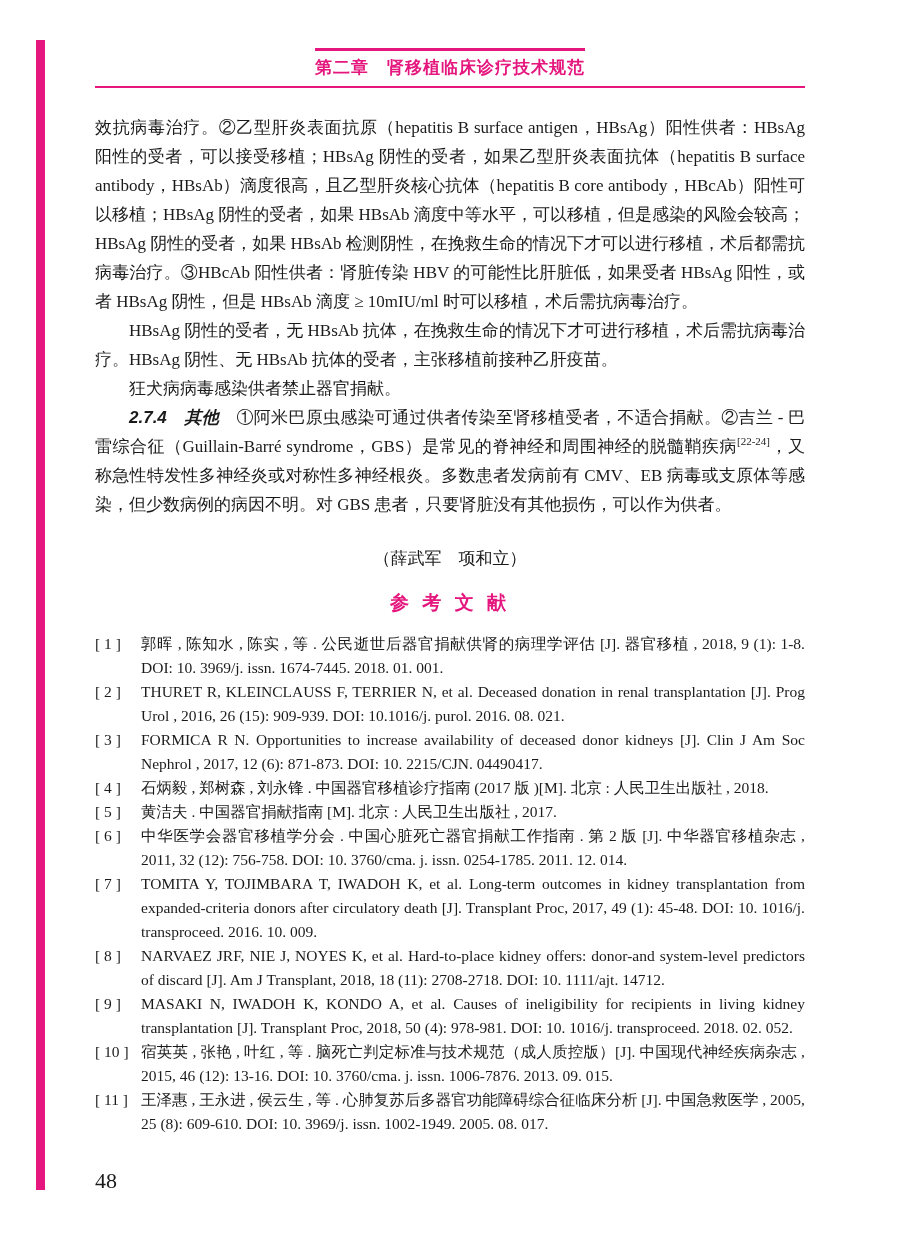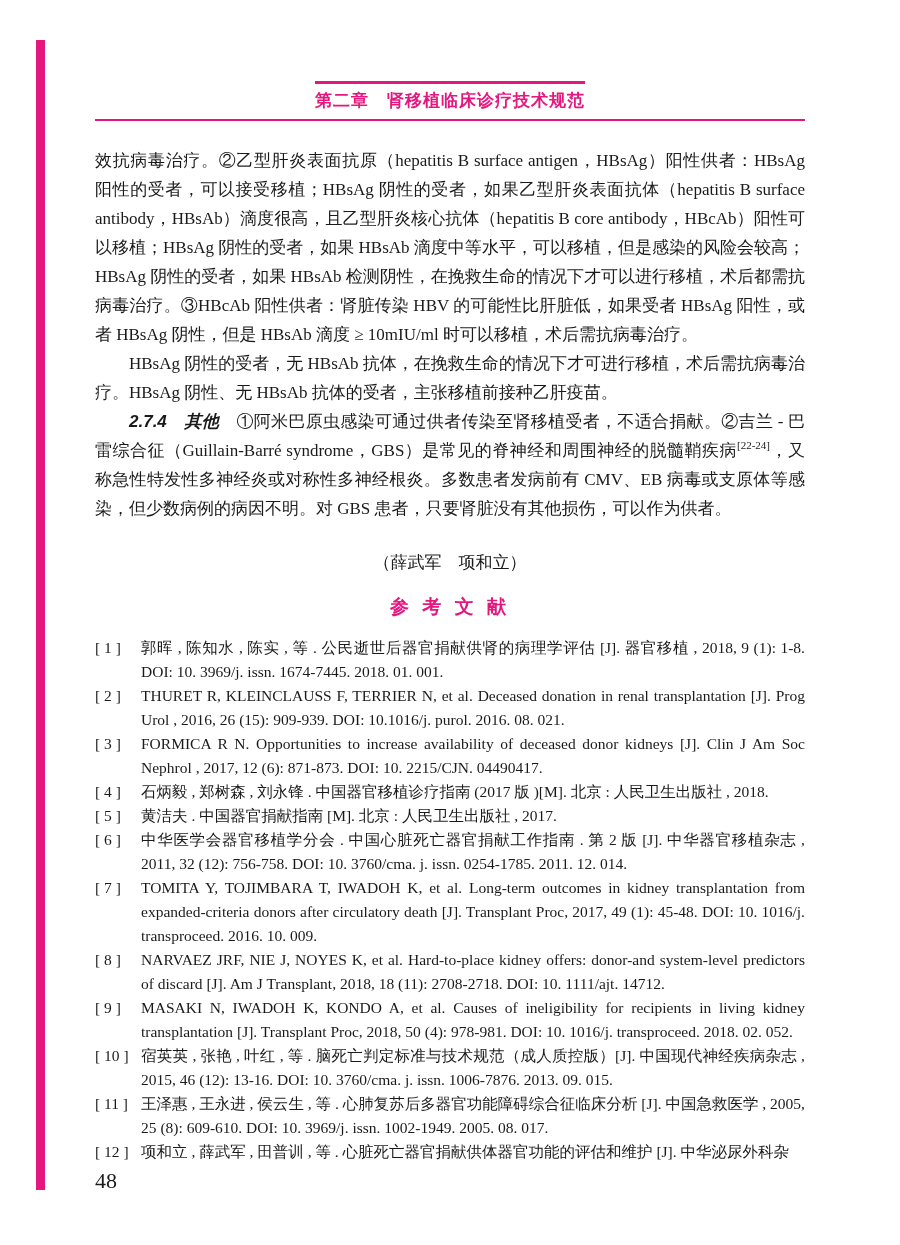--- a/index.html
+++ b/index.html
@@ -7,21 +7,21 @@
   html,body { background:#ffffff; }
   body {
     width:900px; height:1245px; position:relative; overflow:hidden;
     font-family:"Liberation Serif","DejaVu Serif",serif;
     color:#1a1a1a;
   }
   .accent-bar {
     position:absolute; left:36px; top:40px; width:9px; height:1150px;
     background:var(--accent);
   }
-  .content { width:710px; margin:0 auto; padding-top:81px; }
+  .content { width:710px; margin:0 auto; padding-top:48px; }
 
   .chapter-header {
     text-align:center;
     border-bottom:2px solid var(--accent);
     padding-bottom:7px;
   }
   .chapter-title {
     display:inline-block;
     border-top:3px solid var(--accent);
     padding-top:5px;
@@ -64,20 +64,21 @@
 
 <div class="content">
 
   <div class="chapter-header">
     <span class="chapter-title">第二章　肾移植临床诊疗技术规范</span>
   </div>
 
   <div class="body-text">
     <p class="para no-indent">效抗病毒治疗。②乙型肝炎表面抗原（hepatitis B surface antigen，HBsAg）阳性供者：HBsAg 阳性的受者，可以接受移植；HBsAg 阴性的受者，如果乙型肝炎表面抗体（hepatitis B surface antibody，HBsAb）滴度很高，且乙型肝炎核心抗体（hepatitis B core antibody，HBcAb）阳性可以移植；HBsAg 阴性的受者，如果 HBsAb 滴度中等水平，可以移植，但是感染的风险会较高；HBsAg 阴性的受者，如果 HBsAb 检测阴性，在挽救生命的情况下才可以进行移植，术后都需抗病毒治疗。③HBcAb 阳性供者：肾脏传染 HBV 的可能性比肝脏低，如果受者 HBsAg 阳性，或者 HBsAg 阴性，但是 HBsAb 滴度 ≥ 10mIU/ml 时可以移植，术后需抗病毒治疗。</p>
     <p class="para">HBsAg 阴性的受者，无 HBsAb 抗体，在挽救生命的情况下才可进行移植，术后需抗病毒治疗。HBsAg 阴性、无 HBsAb 抗体的受者，主张移植前接种乙肝疫苗。</p>
+    <p class="para">狂犬病病毒感染供者禁止器官捐献。</p>
     <p class="para"><span class="para-label">2.7.4　其他</span><span>　①阿米巴原虫感染可通过供者传染至肾移植受者，不适合捐献。②吉兰 - 巴雷综合征（Guillain-Barré syndrome，GBS）是常见的脊神经和周围神经的脱髓鞘疾病</span><sup class="cite">[22-24]</sup><span>，又称急性特发性多神经炎或对称性多神经根炎。多数患者发病前有 CMV、EB 病毒或支原体等感染，但少数病例的病因不明。对 GBS 患者，只要肾脏没有其他损伤，可以作为供者。</span></p>
   </div>
 
   <div class="signature">（薛武军　项和立）</div>
 
   <div class="ref-title">参 考 文 献</div>
 
   <div class="ref-list">
     <div class="ref-item">
       <span class="ref-num">[ 1 ]</span>
@@ -116,21 +117,17 @@
       <span class="ref-text">MASAKI N, IWADOH K, KONDO A, et al. Causes of ineligibility for recipients in living kidney transplantation [J]. Transplant Proc, 2018, 50 (4): 978-981. DOI: 10. 1016/j. transproceed. 2018. 02. 052.</span>
     </div>
     <div class="ref-item">
       <span class="ref-num">[ 10 ]</span>
       <span class="ref-text">宿英英 , 张艳 , 叶红 , 等 . 脑死亡判定标准与技术规范（成人质控版）[J]. 中国现代神经疾病杂志 , 2015, 46 (12): 13-16. DOI: 10. 3760/cma. j. issn. 1006-7876. 2013. 09. 015.</span>
     </div>
     <div class="ref-item">
       <span class="ref-num">[ 11 ]</span>
       <span class="ref-text">王泽惠 , 王永进 , 侯云生 , 等 . 心肺复苏后多器官功能障碍综合征临床分析 [J]. 中国急救医学 , 2005, 25 (8): 609-610. DOI: 10. 3969/j. issn. 1002-1949. 2005. 08. 017.</span>
     </div>
-    <div class="ref-item">
-      <span class="ref-num">[ 12 ]</span>
-      <span class="ref-text">项和立 , 薛武军 , 田普训 , 等 . 心脏死亡器官捐献供体器官功能的评估和维护 [J]. 中华泌尿外科杂</span>
-    </div>
   </div>
 
 </div>
 
 <div class="page-number">48</div>
 
 </body></html>

